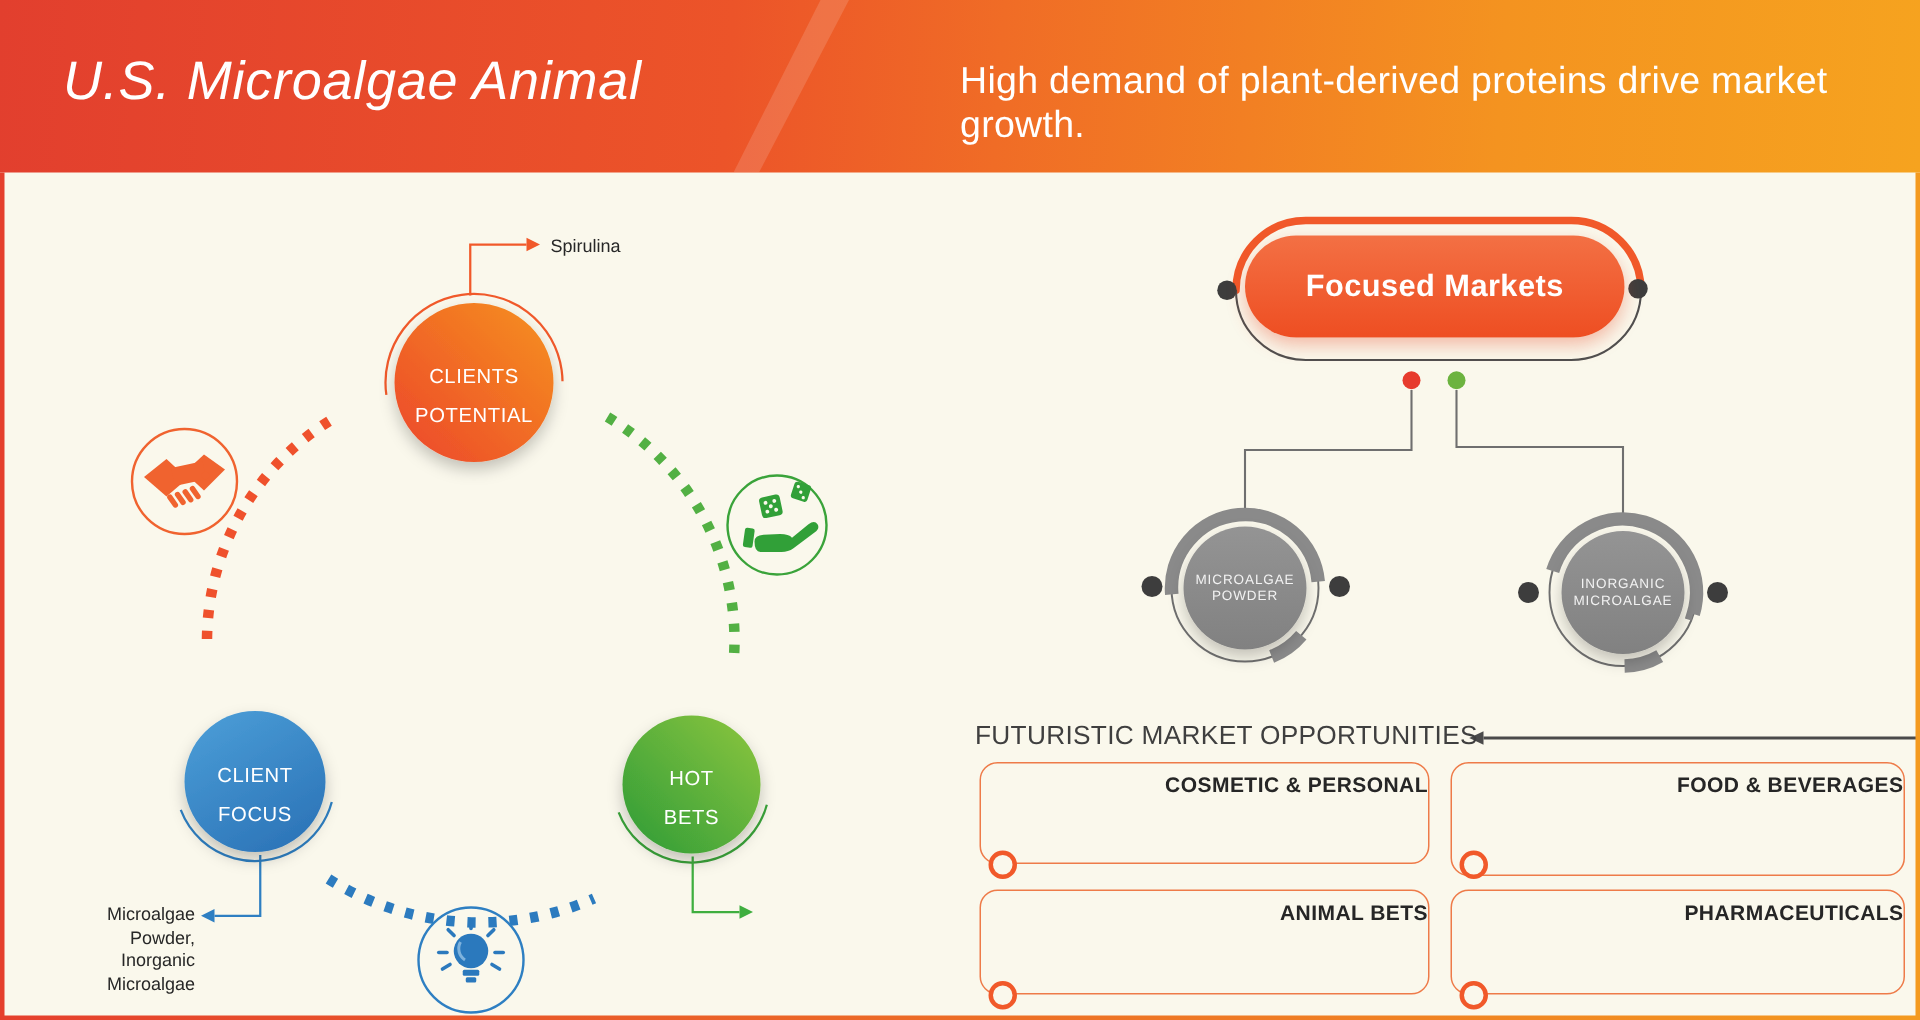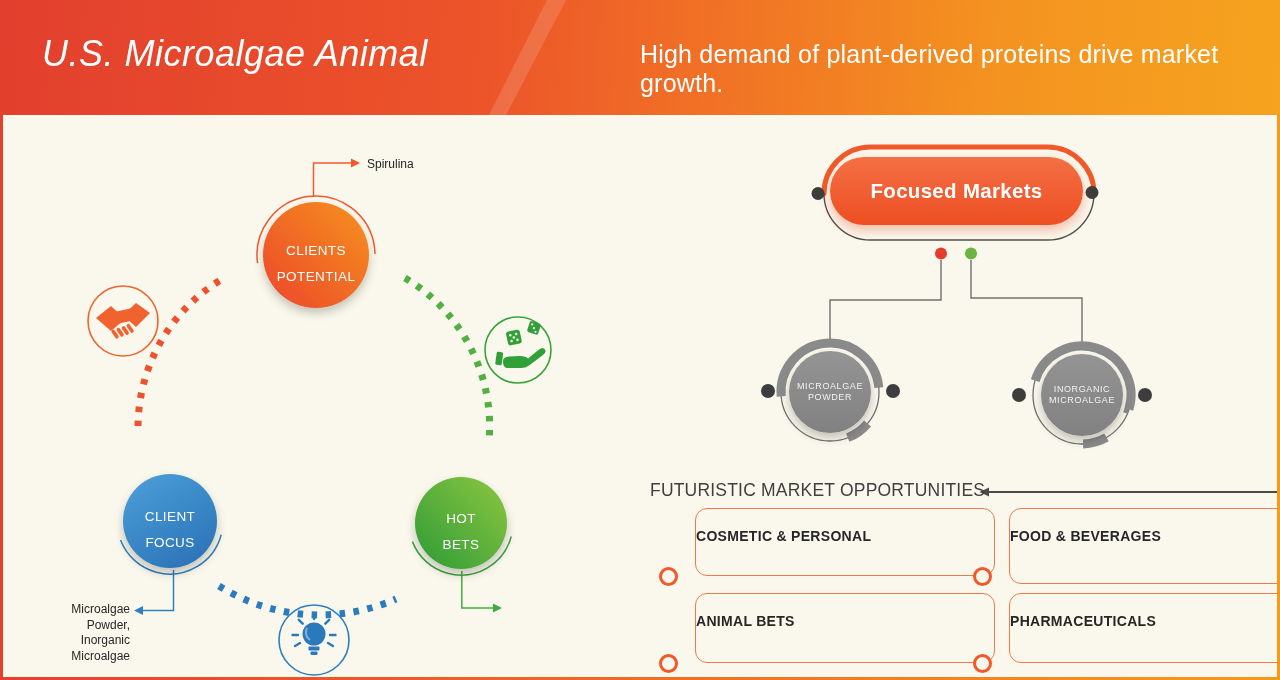--- a/index.html
+++ b/index.html
@@ -30,21 +30,21 @@
   .annotation{color:#272727;font-size:12px;line-height:15.6px;}
   .pill{left:830px;top:157px;width:253px;height:68px;border-radius:34px;
         background:linear-gradient(180deg,#f37044,#ee4e22);
         box-shadow:0 5px 12px rgba(230,70,35,.35);
         display:flex;align-items:center;justify-content:center;}
   .pill-label{color:#fff;font-size:20.5px;font-weight:bold;letter-spacing:.3px;}
   .node-label{color:#f2f2f2;font-size:9px;letter-spacing:.6px;line-height:11px;
         text-align:center;width:120px;}
   .opp-title{left:650px;top:480px;color:#3f3f3f;font-size:17.5px;letter-spacing:.2px;text-align:center;}
   .opp-box{border:1.5px solid #ee7b49;border-radius:12px;box-sizing:border-box;
-        display:flex;justify-content:flex-start;padding-top:19px;margin-left:42px;}
+        display:flex;justify-content:flex-end;padding-top:6px;}
   .opp-box-label{color:#262626;font-size:14px;font-weight:bold;letter-spacing:.3px;}
   .opp-ring{width:13px;height:13px;border:3px solid #f1592a;border-radius:50%;
         background:#faf8ec;}
 </style>
 </head>
 <body>
 
 <div id="stage">
 
   <div class="header">

